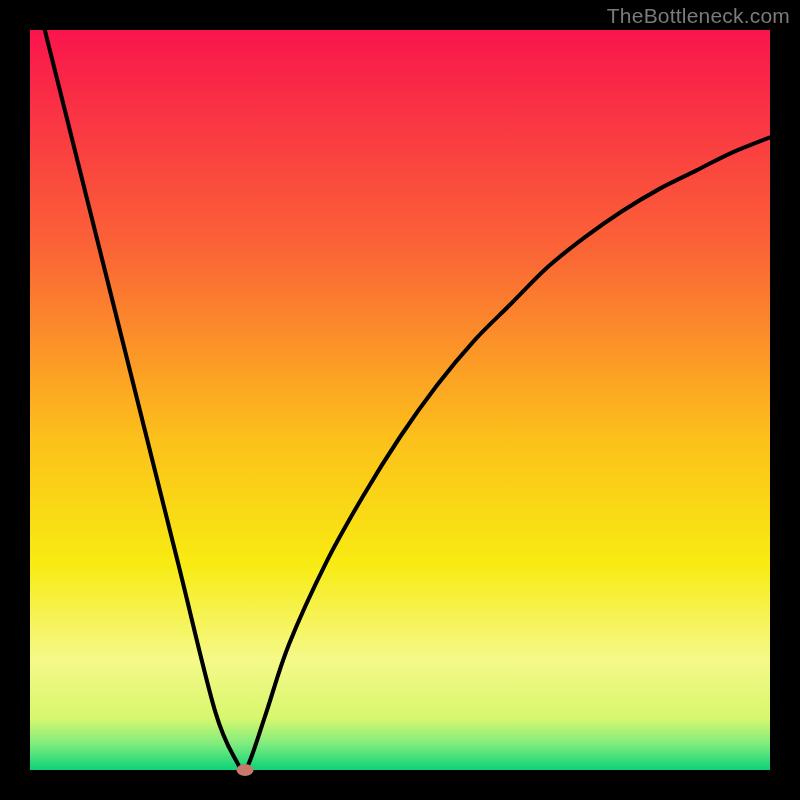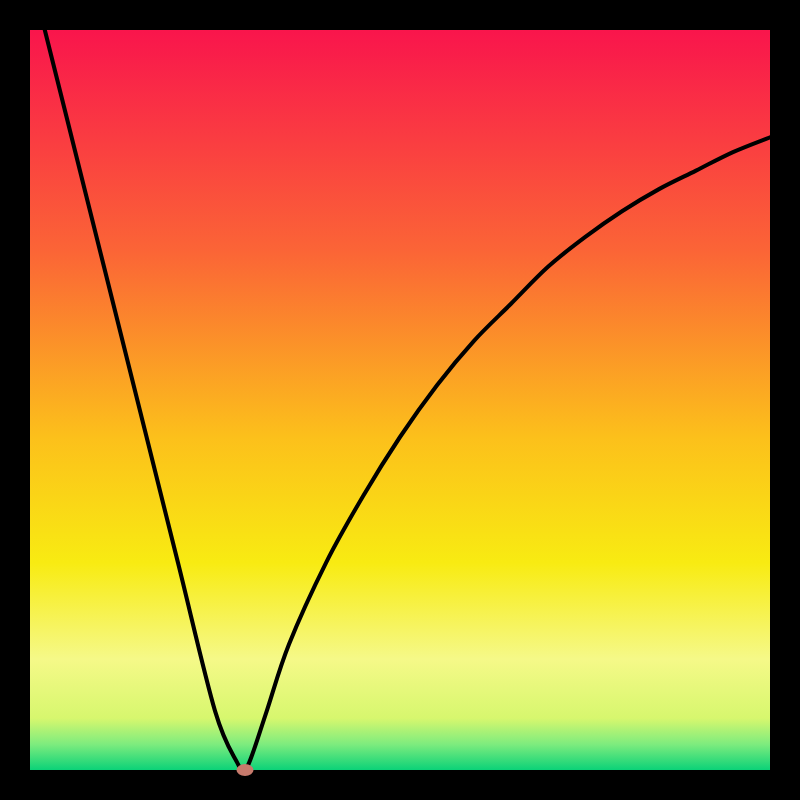--- a/index.html
+++ b/index.html
@@ -53,20 +53,21 @@
     color: #7a7a7a;
     font-size: 21px;
     letter-spacing: 0.2px;
     font-weight: 500;
   }
 </style>
 </head>
 <body>
 
 <div class="frame">
+  <div class="watermark">TheBottleneck.com</div>
   <div class="plot">
     <svg class="grad" viewBox="0 0 100 100" preserveAspectRatio="none">
       <defs>
         <linearGradient id="bg" x1="0" y1="0" x2="0" y2="1">
             <stop offset="0%" stop-color="#f9154c"></stop>
             <stop offset="30%" stop-color="#fb6536"></stop>
             <stop offset="55.00000000000001%" stop-color="#fcc01b"></stop>
             <stop offset="72%" stop-color="#f8eb12"></stop>
             <stop offset="85%" stop-color="#f5f988"></stop>
             <stop offset="93%" stop-color="#d7f76e"></stop>

